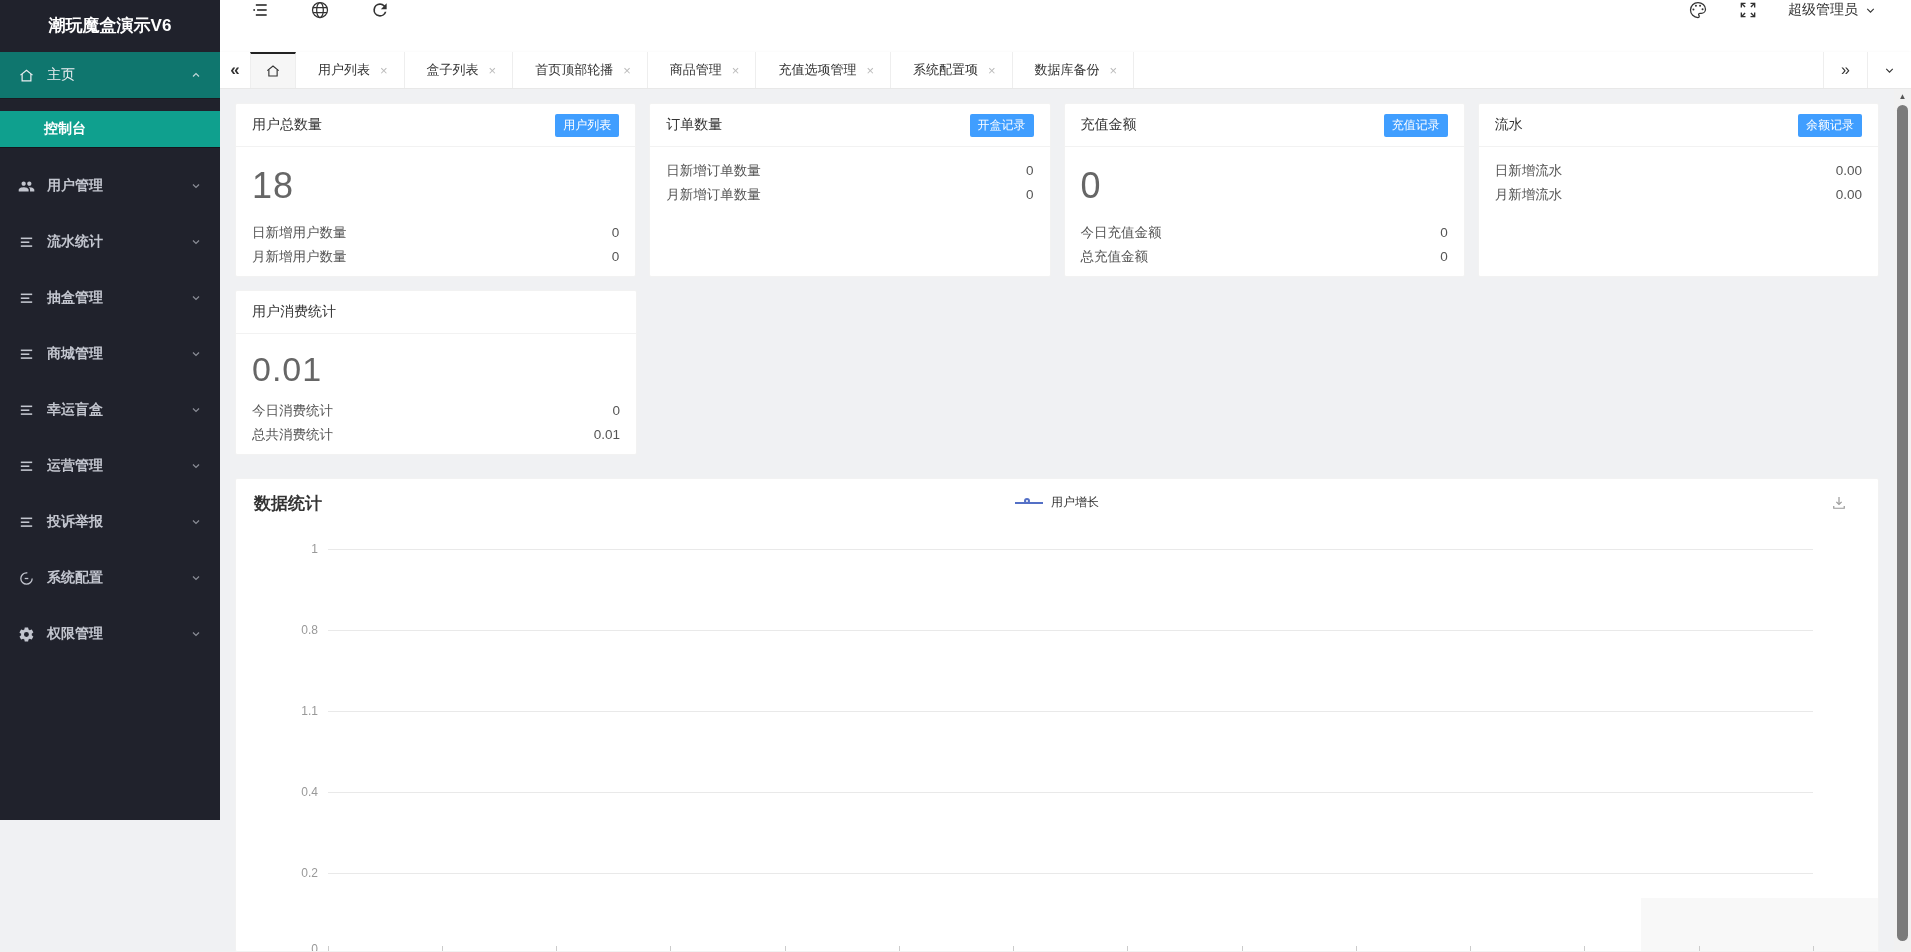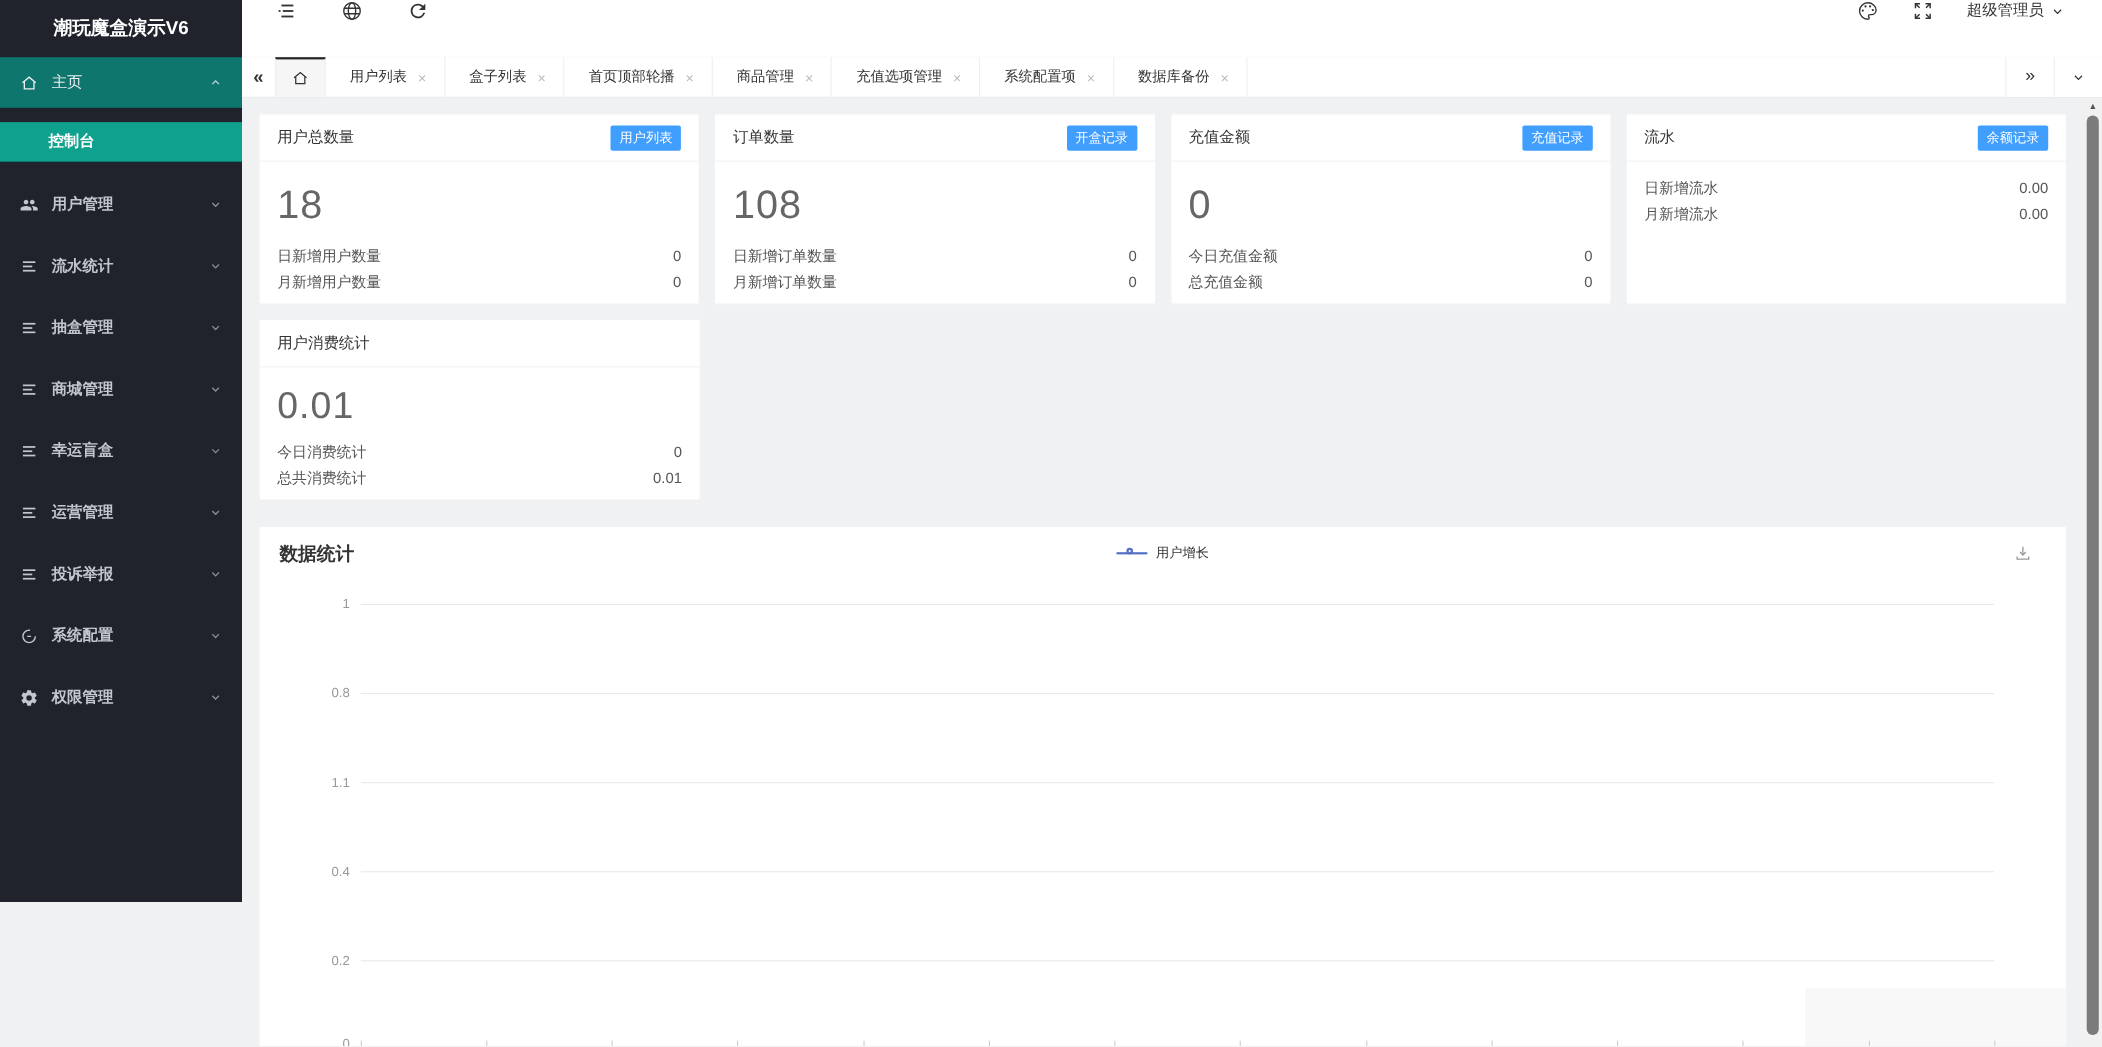--- a/index.html
+++ b/index.html
@@ -314,21 +314,20 @@
             </div>
         </div>
       </div>
 
       <div class="card stat-card">
         <div class="card-head">
           <span>订单数量</span>
           <span class="badge">开盒记录</span>
         </div>
         <div class="card-body">
-          <div class="big-num">108</div>
           <div class="kv">
               <span>日新增订单数量</span>
               <span>0</span>
             </div>
           <div class="kv">
               <span>月新增订单数量</span>
               <span>0</span>
             </div>
         </div>
       </div>

